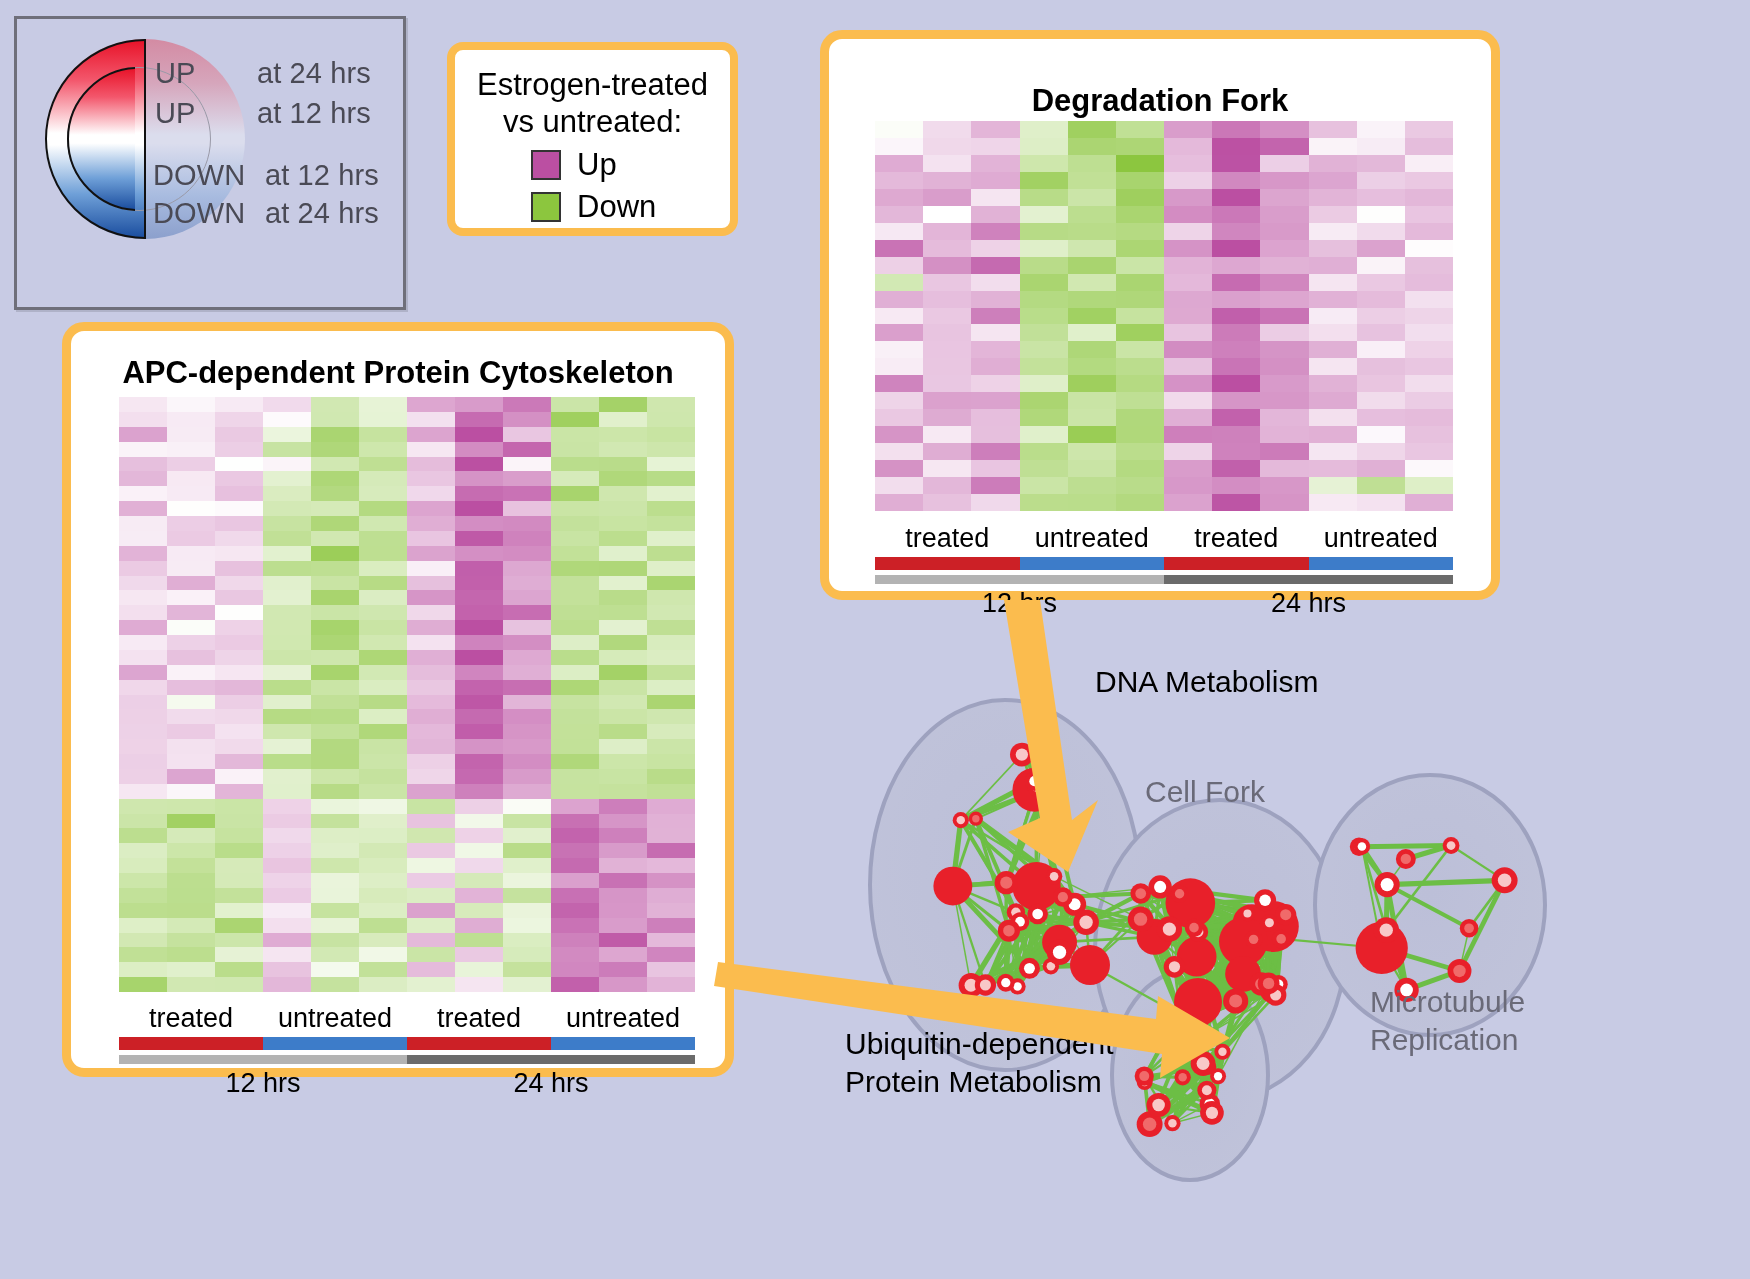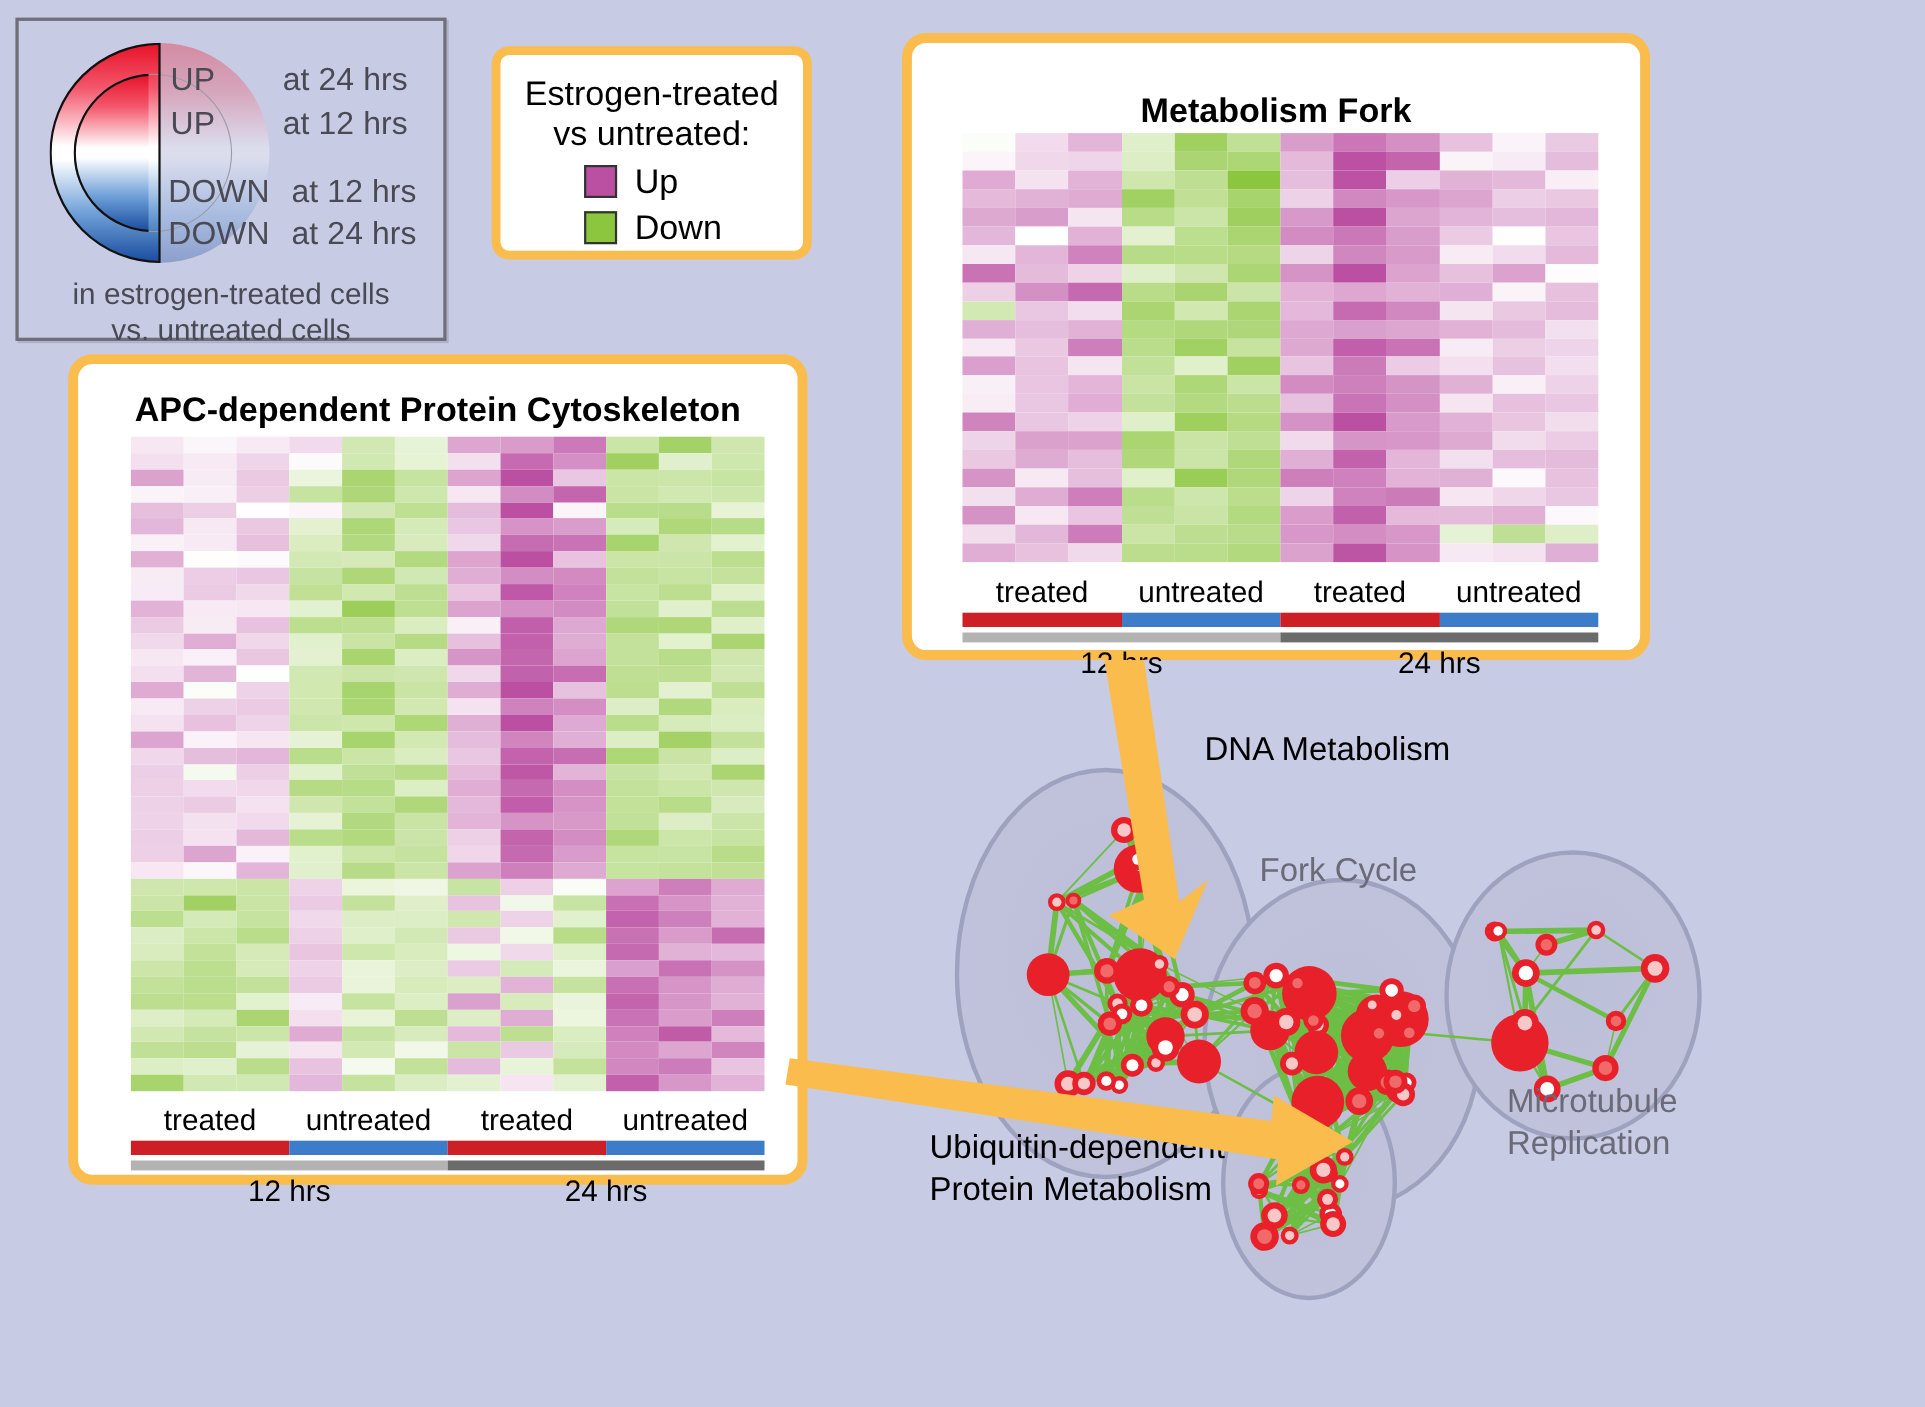--- a/index.html
+++ b/index.html
@@ -128,43 +128,39 @@
 
     <div class="key-row key-dir" style="left:138px;top:78px;">UP</div>
     <div class="key-row key-time" style="left:240px;top:78px;">at 12 hrs</div>
 
     <div class="key-row key-dir" style="left:136px;top:140px;">DOWN</div>
     <div class="key-row key-time" style="left:248px;top:140px;">at 12 hrs</div>
 
     <div class="key-row key-dir" style="left:136px;top:178px;">DOWN</div>
     <div class="key-row key-time" style="left:248px;top:178px;">at 24 hrs</div>
 
-    <div id="key-footer">
-      <div>in estrogen-treated cells</div>
-      <div>vs. untreated cells</div>
-    </div>
   </div>
 
   <div id="updown-key">
     <div id="updown-title">
       <div>Estrogen-treated</div>
       <div>vs untreated:</div>
     </div>
     <div class="swatch-row" style="top:97px;">
       <span class="swatch" id="sw-up" style="background: rgb(187, 79, 162);"></span>
       <span class="swatch-label">Up</span>
     </div>
     <div class="swatch-row" style="top:139px;">
       <span class="swatch" id="sw-down" style="background: rgb(140, 198, 62);"></span>
       <span class="swatch-label">Down</span>
     </div>
   </div>
 
   <div class="panel" id="panel-replication">
-    <div class="panel-title">Metabolism Fork</div>
+    <div class="panel-title">Degradation Fork</div>
     <div class="heatmap" id="hm-rep" style="left: 46px; top: 82px; width: 578px; height: 390px; grid-template-columns: repeat(12, 1fr); grid-template-rows: repeat(23, 1fr);">
         <div class="hm-cell" style="background: rgb(251, 253, 248);"></div>
         <div class="hm-cell" style="background: rgb(241, 219, 236);"></div>
         <div class="hm-cell" style="background: rgb(227, 181, 216);"></div>
         <div class="hm-cell" style="background: rgb(223, 239, 201);"></div>
         <div class="hm-cell" style="background: rgb(160, 208, 96);"></div>
         <div class="hm-cell" style="background: rgb(192, 224, 149);"></div>
         <div class="hm-cell" style="background: rgb(217, 157, 203);"></div>
         <div class="hm-cell" style="background: rgb(203, 119, 183);"></div>
         <div class="hm-cell" style="background: rgb(212, 143, 196);"></div>
@@ -1785,21 +1781,21 @@
           <g>
             <circle cx="300" cy="345" r="20" fill="#e8202a"></circle>
           </g>
           <g>
             <circle cx="408" cy="382" r="24" fill="#e8202a"></circle>
           </g>
         </g>
     </svg>
 
     <div class="net-label" id="label-dna">DNA Metabolism</div>
-    <div class="net-label" id="label-cellcycle">Fork Cycle</div>
+    <div class="net-label" id="label-cellcycle">Cell Fork</div>
     <div class="net-label" id="label-microtubule">
       <div>Microtubule</div>
       <div>Replication</div>
     </div>
     <div class="net-label" id="label-ubiquitin">
       <div>Ubiquitin-dependent</div>
       <div>Protein Metabolism</div>
     </div>
   </div>
 

